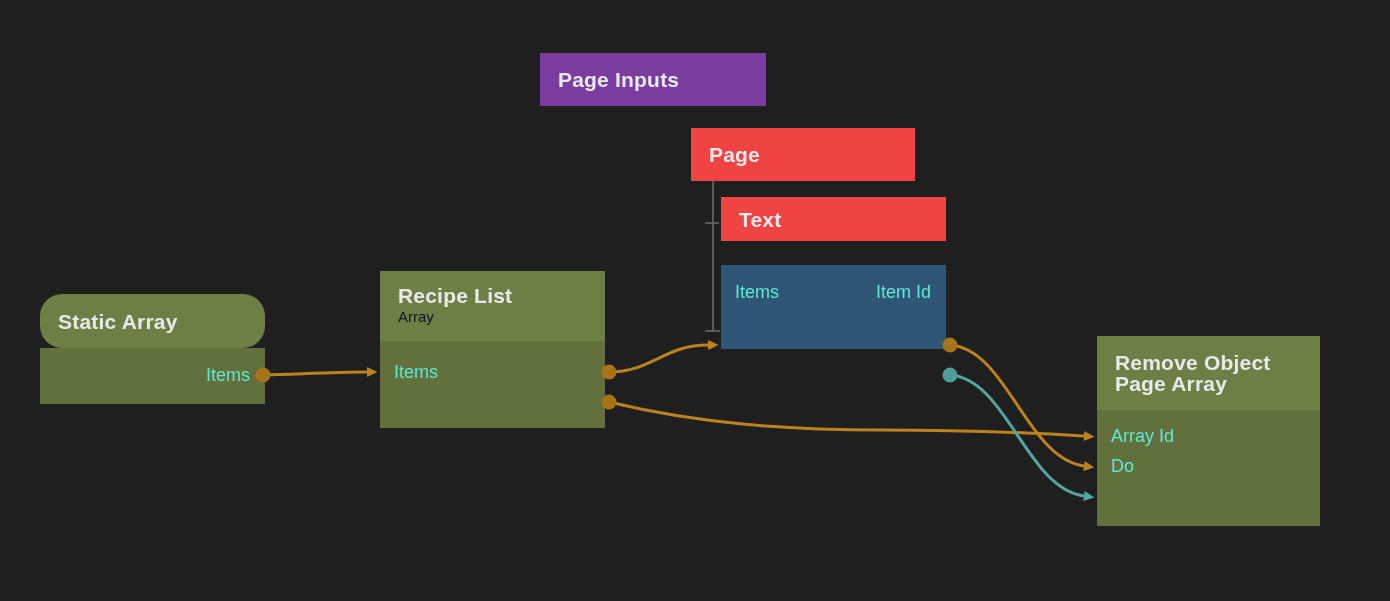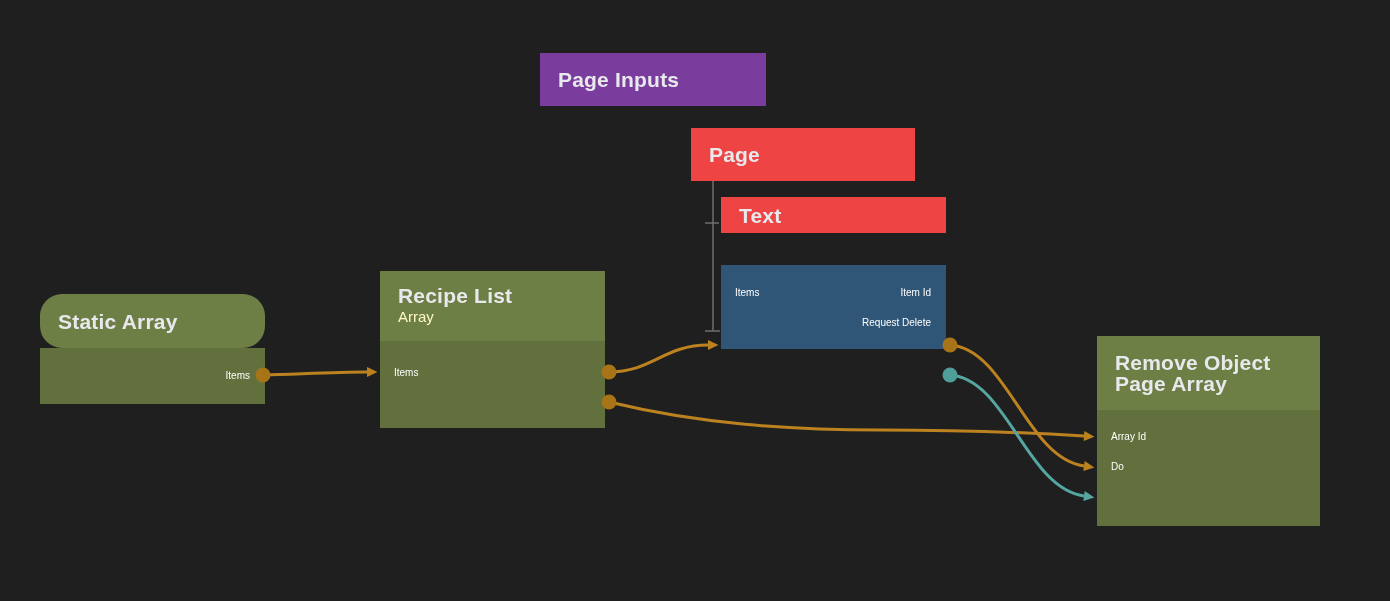--- a/index.html
+++ b/index.html
@@ -13,45 +13,45 @@
   .node{position:absolute;z-index:2;}
   .node-header{
     display:flex;flex-direction:column;justify-content:center;
     padding:0 18px;box-sizing:border-box;
   }
   .node-title{
     color:#e8e9ec;font-size:21px;font-weight:600;line-height:21px;
     letter-spacing:.2px;
   }
   .node-subtitle{
-    color:#fef9c3;font-size:15px;font-weight:400;line-height:22px;
+    color:#0f172a;font-size:15px;font-weight:400;line-height:22px;
   }
   .node-body{box-sizing:border-box;}
   .port-row{
     display:flex;align-items:center;height:30px;
     padding:0 15px 0 14px;box-sizing:border-box;
   }
   .port-row.right{justify-content:flex-end;}
   .port-row.split{justify-content:space-between;}
-  .port-label{color:#ffffff;font-size:10px;font-weight:400;}
+  .port-label{color:#5eead4;font-size:18px;font-weight:400;}
 
   
   .purple  .node-header{background:#7a3d9e;}
   .blue    .node-header{background:#ef4444;}
   .blue    .node-body  {background:#2f5577;}
   .green   .node-header{background:#6e7f46;}
   .green   .node-body  {background:#61703c;}
 
   
   #node-page-inputs{left:540px;top:53px;width:226px;}
   #node-page-inputs .node-header{height:53px;}
   #node-page{left:691px;top:128px;width:224px;}
   #node-page .node-header{height:53px;}
   #node-text{left:721px;top:197px;width:225px;}
-  #node-text .node-header{height:36px;}
+  #node-text .node-header{height:44px;}
   #node-repeater{left:721px;top:265px;width:225px;}
   #node-repeater .node-header{height:53px;}
   #node-repeater .node-body{height:84px;padding-top:12px;}
   #node-static-array{left:40px;top:294px;width:225px;}
   #node-static-array .node-header{height:54px;border-radius:22px;}
   #node-static-array .node-body{height:56px;padding-top:12px;}
   #node-recipe-list{left:380px;top:271px;width:225px;}
   #node-recipe-list .node-header{height:70px;}
   #node-recipe-list .node-body{height:87px;padding-top:16px;}
   #node-remove{left:1097px;top:336px;width:223px;}
@@ -90,23 +90,20 @@
     <div class="node-header">
       <span class="node-title">Text</span>
     </div>
   </div>
 
   <div class="node blue" id="node-repeater">
     <div class="node-body">
       <div class="port-row split">
         <span class="port-label">Items</span>
         <span class="port-label">Item Id</span>
-      </div>
-      <div class="port-row right">
-        <span class="port-label">Request Delete</span>
       </div>
     </div>
   </div>
 
   <div class="node green" id="node-static-array">
     <div class="node-header">
       <span class="node-title">Static Array</span>
     </div>
     <div class="node-body">
       <div class="port-row right">

